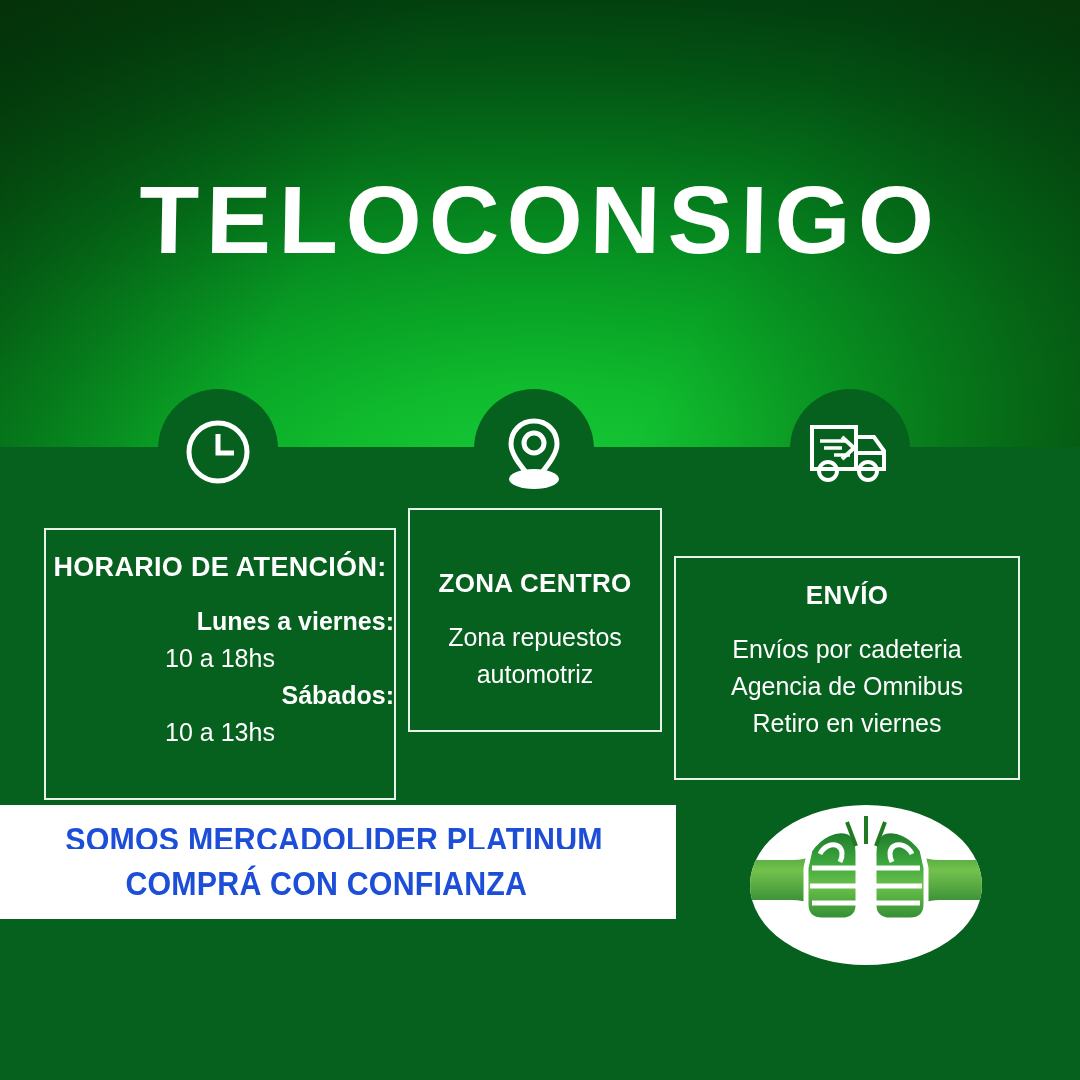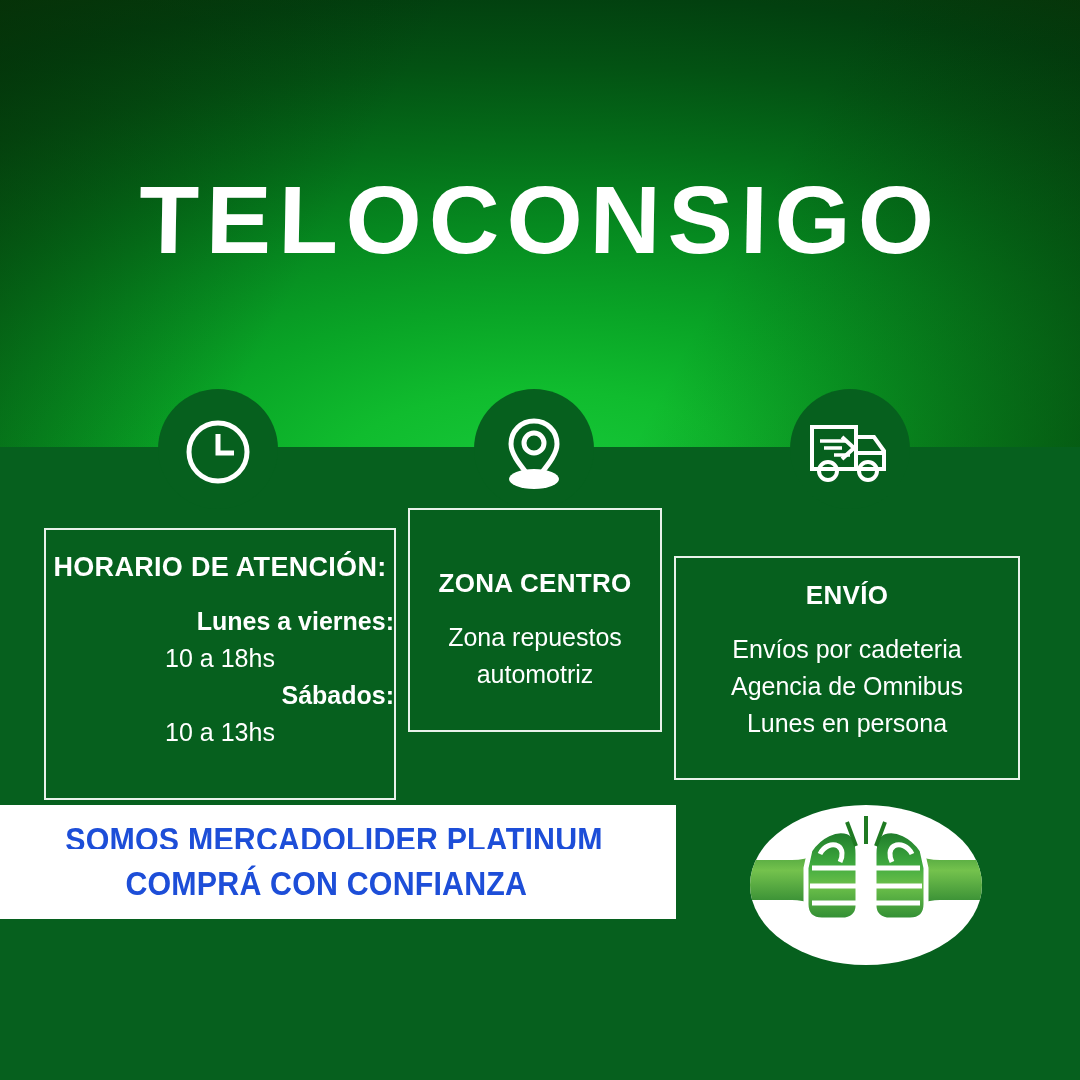--- a/index.html
+++ b/index.html
@@ -184,21 +184,21 @@
   <div class="card card-2">
     <div class="card-title">ZONA CENTRO</div>
     <div class="card-line">Zona repuestos</div>
     <div class="card-line">automotriz</div>
   </div>
 
   <div class="card card-3">
     <div class="card-title">ENVÍO</div>
     <div class="card-line">Envíos por cadeteria</div>
     <div class="card-line">Agencia de Omnibus</div>
-    <div class="card-line">Lunes en persona</div>
+    <div class="card-line">Retiro en viernes</div>
   </div>
 
   <div class="banner banner-1">
     <span class="banner-text">SOMOS MERCADOLIDER PLATINUM</span>
   </div>
   <div class="banner banner-2">
     <span class="banner-text">COMPRÁ CON CONFIANZA</span>
   </div>
 
   <div class="badge">

